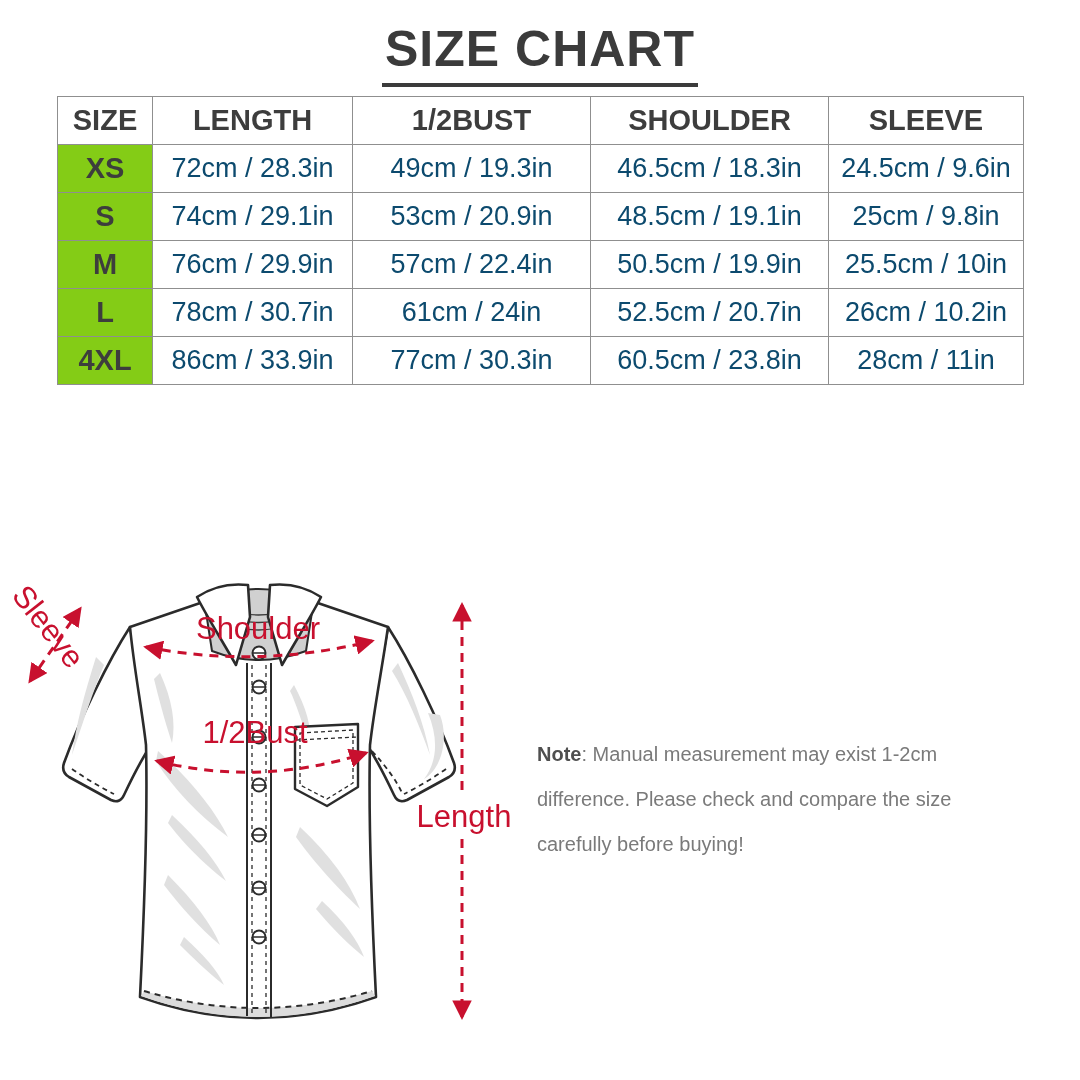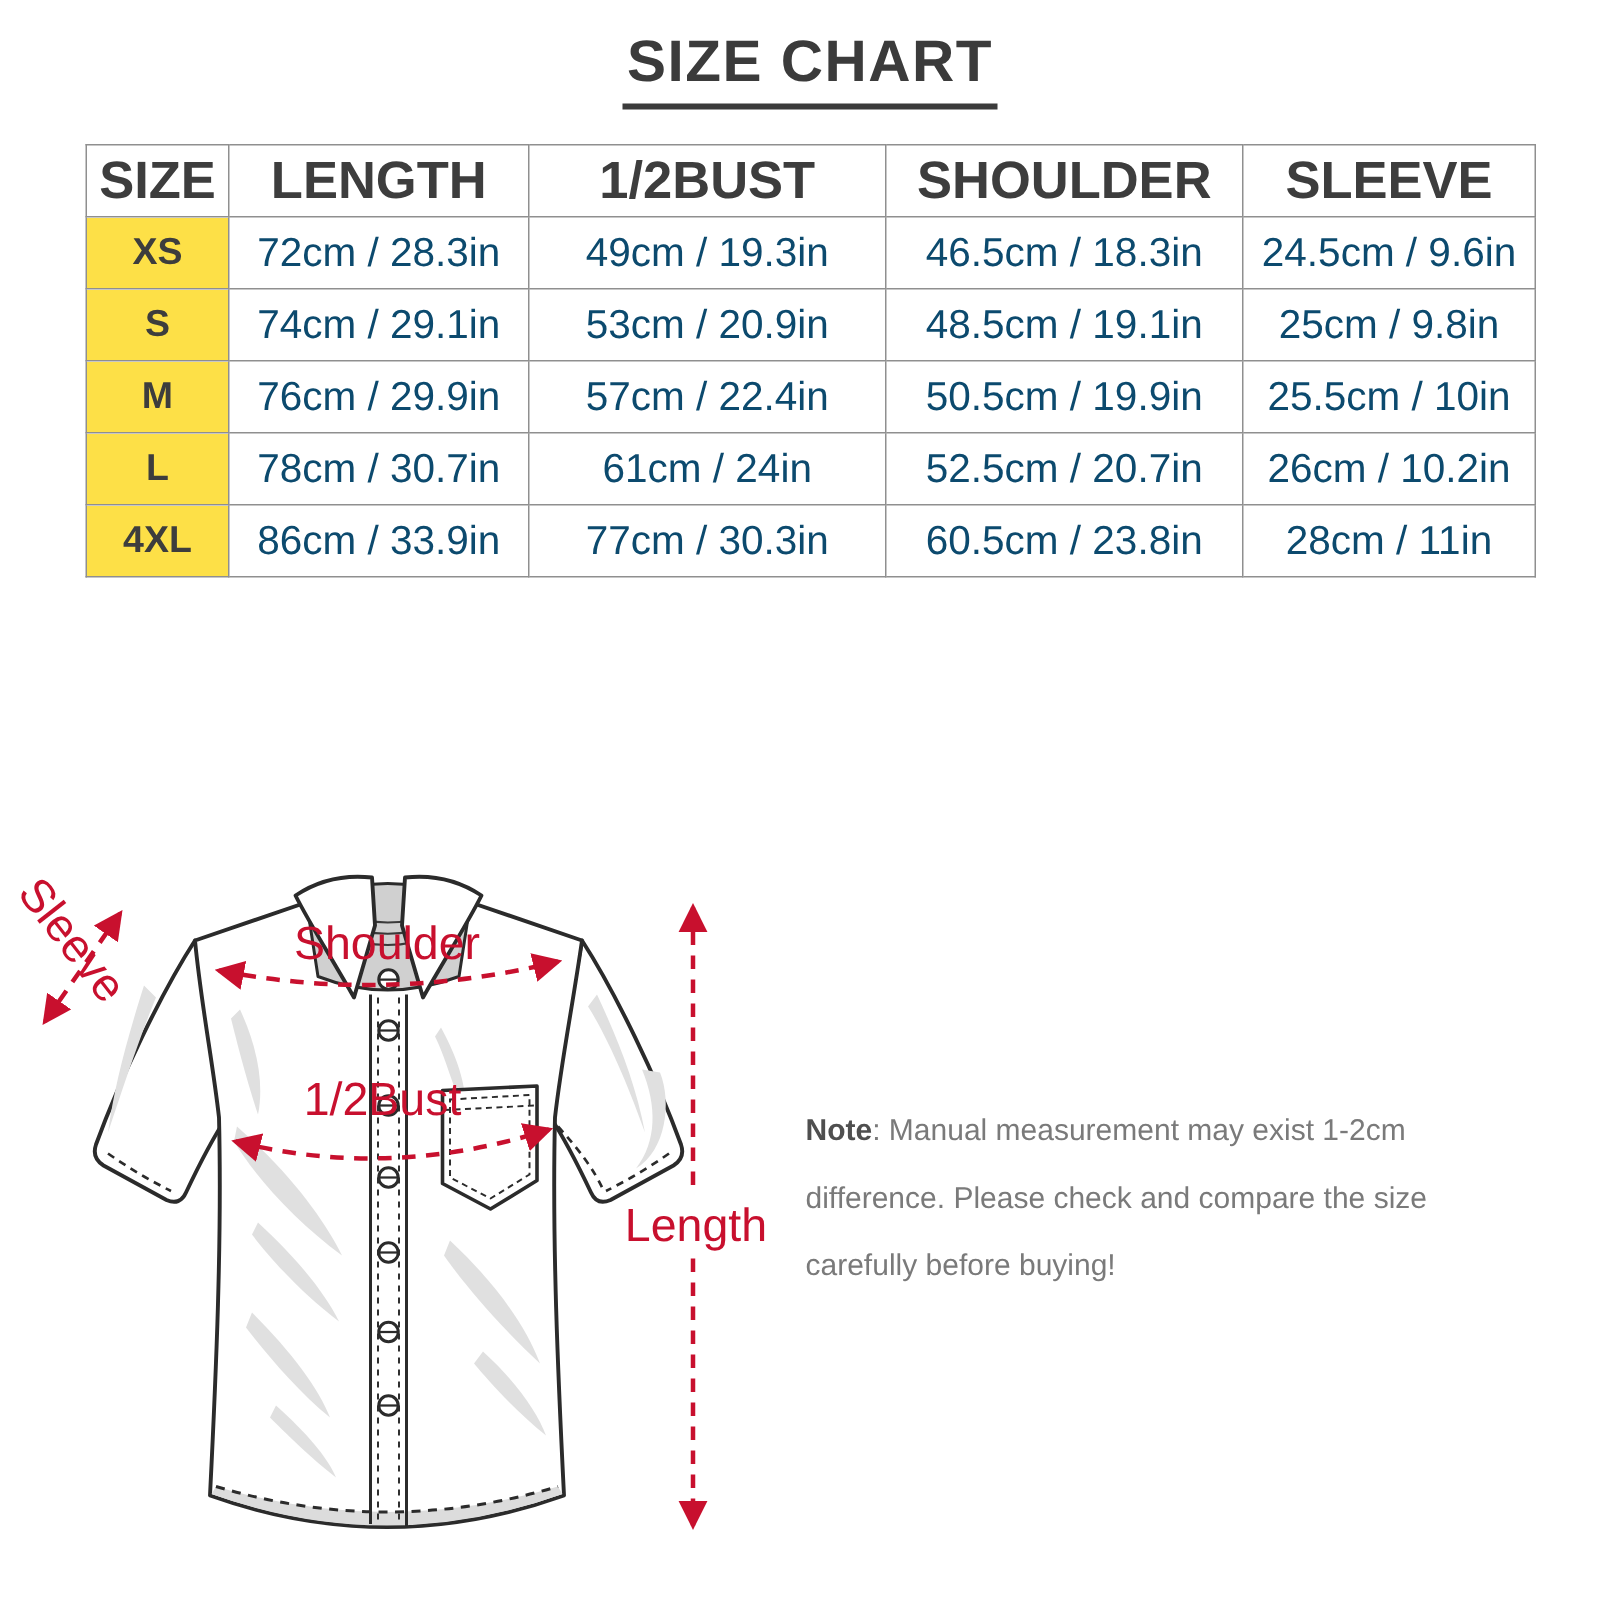--- a/index.html
+++ b/index.html
@@ -3,34 +3,34 @@
 <meta charset="utf-8">
 <style>
   html,body{margin:0;padding:0;}
   body{
     width:1080px;height:1080px;position:relative;background:#ffffff;
     font-family:"Liberation Sans", sans-serif;overflow:hidden;
   }
   
   .title-wrap{position:absolute;top:20px;left:0;width:1080px;text-align:center;}
   .title-wrap h1{
-    display:inline-block;margin:0;font-size:39px;font-weight:bold;color:#3b3b3b;
+    display:inline-block;margin:0;font-size:50px;font-weight:bold;color:#3b3b3b;
     letter-spacing:1px;border-bottom:4px solid #3b3b3b;padding:0 3px 5px 3px;
   }
   
   table.size-table{
     position:absolute;left:57px;top:96px;width:966px;
     border-collapse:collapse;table-layout:fixed;
   }
   table.size-table th,table.size-table td{
     border:1px solid #8f8f8f;height:47px;text-align:center;vertical-align:middle;
     padding:0;white-space:nowrap;overflow:hidden;
   }
-  table.size-table thead th{font-size:35px;font-weight:bold;color:#3d3d3d;background:#ffffff;}
-  table.size-table tbody th{font-size:25px;font-weight:bold;color:#3d3d3d;background:#fde047;}
+  table.size-table thead th{font-size:29px;font-weight:bold;color:#3d3d3d;background:#ffffff;}
+  table.size-table tbody th{font-size:29px;font-weight:bold;color:#3d3d3d;background:#84cc16;}
   table.size-table tbody td{font-size:27px;font-weight:normal;color:#0c4a6e;background:#ffffff;}
   
   .shirt-svg{position:absolute;left:0px;top:565px;width:540px;height:515px;}
   .shirt-svg text{font-family:"Liberation Sans", sans-serif;}
   
   .note{
     position:absolute;left:537px;top:712px;width:480px;
     font-size:20px;line-height:45px;color:#7a7a7a;
   }
   .note .note-label{font-weight:bold;color:#4f4f4f;}

